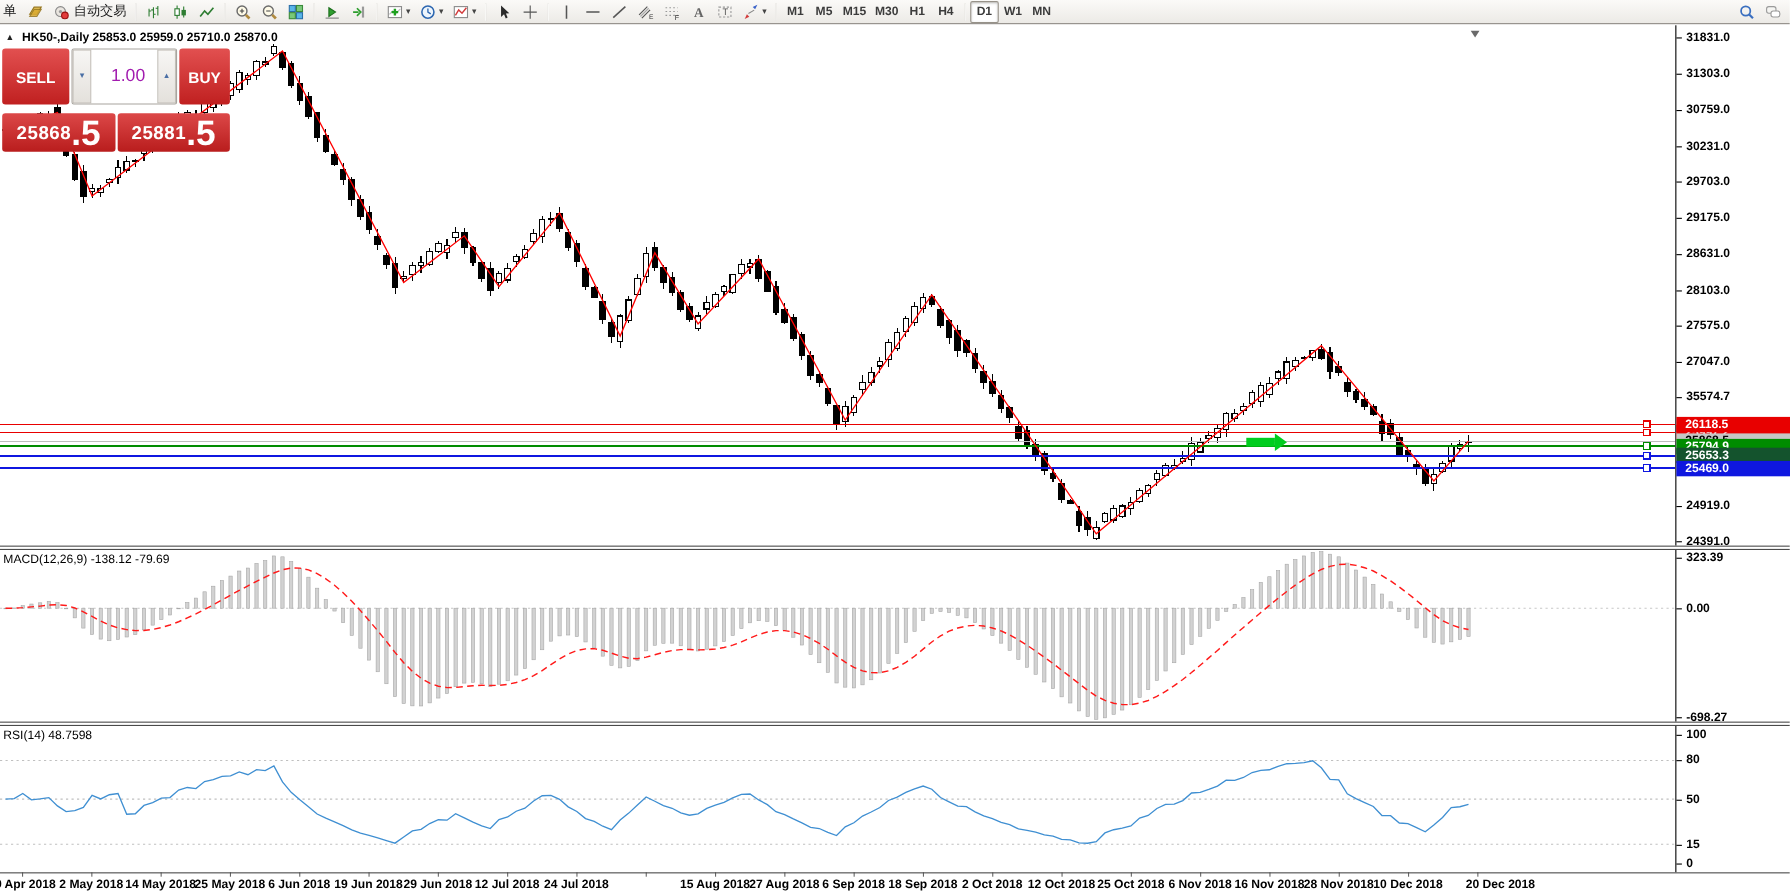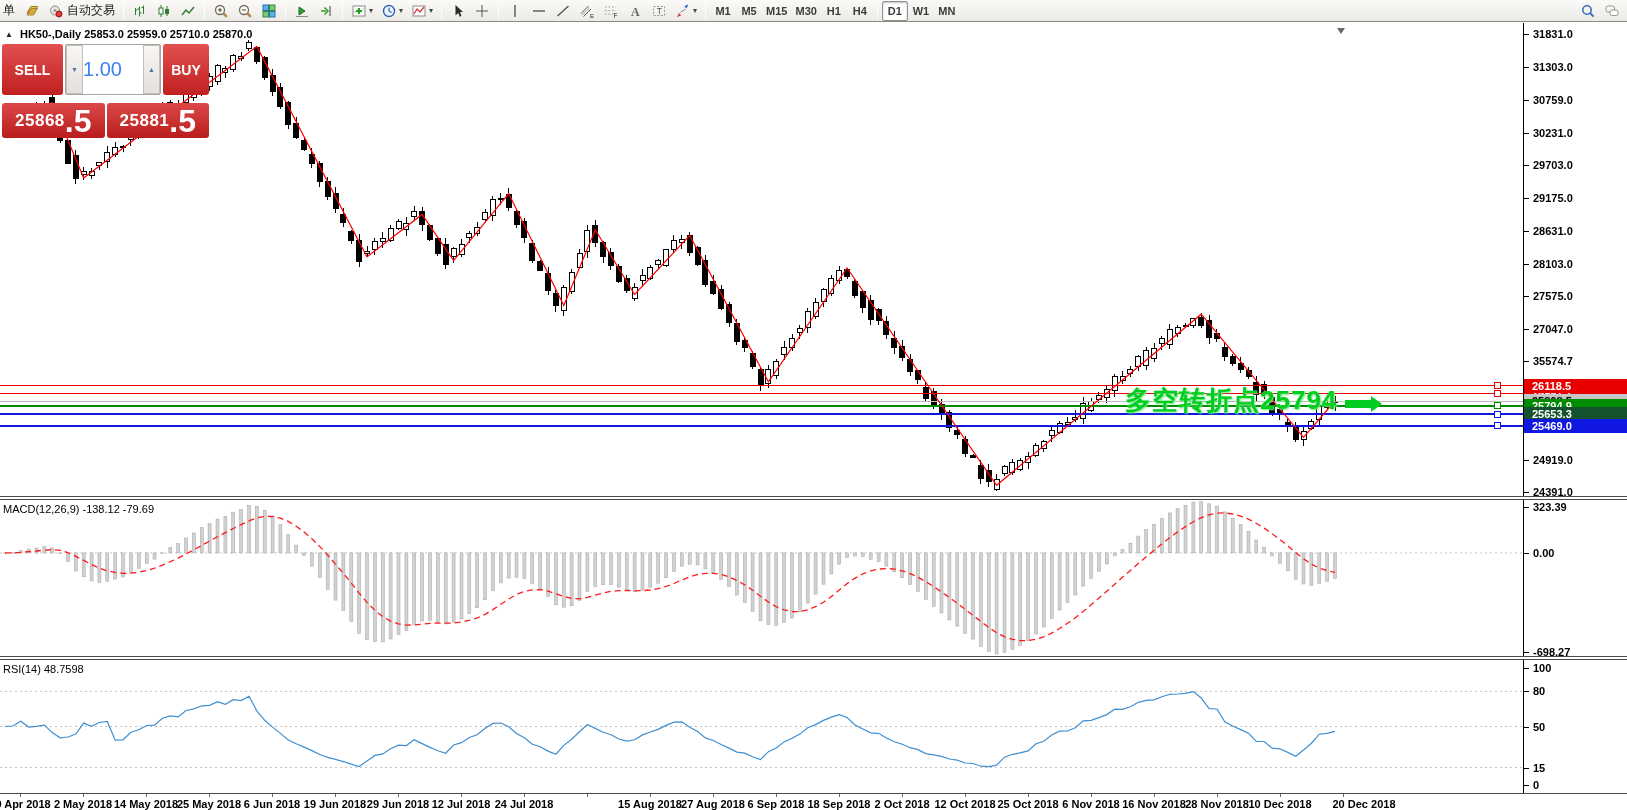--- a/index.html
+++ b/index.html
@@ -33,21 +33,21 @@
   .ohlc-title{position:absolute;left:5px;top:5px;font-size:11px;font-weight:bold;color:#000;z-index:6;white-space:nowrap}
   .ohlc-title .tri{font-size:8px;color:#222;margin-right:4px;vertical-align:1px}
   
   .trade-panel{position:absolute;left:2px;top:21px;width:207px;z-index:10}
   .tp-row1{display:flex;height:51px;align-items:stretch}
   .tp-btn{color:#fff;font-size:14px;font-weight:bold;display:flex;align-items:center;justify-content:center;border-radius:3px;background:linear-gradient(#e25050,#c02020);cursor:pointer}
   .tp-btn.sell{width:61px}
   .tp-btn.buy{width:46px}
   .vol-box{width:96px;margin:0 2px;background:#fff;border:1px solid #a8a49e;border-radius:2px;display:flex;align-items:stretch}
   .vol-btn{width:17px;background:linear-gradient(#f7f6f4,#e4e1dc);border:1px solid #c3bfb8;color:#4a6fa5;font-size:7px;display:flex;align-items:center;justify-content:center;cursor:pointer}
-  .vol-val{flex:1;display:flex;align-items:center;justify-content:flex-end;padding-right:21px;font-size:20px;color:#3b82f6}
+  .vol-val{flex:1;display:flex;align-items:center;justify-content:flex-end;padding-right:11px;font-size:16px;color:#a21caf}
   .tp-row2{display:flex;height:35px;margin-top:8px}
   .price-panel{flex:1;background:linear-gradient(#dc4848,#b91d1d);color:#fff;display:flex;align-items:center;justify-content:center;border-radius:3px;cursor:pointer}
   .price-panel.first{margin-right:2px}
   .p-main{font-size:17px;font-weight:bold;letter-spacing:.5px}
   .p-big{font-size:32px;font-weight:bold;line-height:30px}
   
   .annotation{position:absolute;left:1125px;top:360px;z-index:8;font-size:26px;font-weight:bold;color:#00cd1f;white-space:nowrap;letter-spacing:1px;text-shadow:0 0 1px #b4ffc0,1px 1px 2px #62e878}
   .g-arrow{display:inline-block;margin-left:8px;vertical-align:middle}
   .g-arrow .bar{display:inline-block;width:26px;height:8px;background:#00cd1f;vertical-align:middle}
   .g-arrow .head{display:inline-block;width:0;height:0;border-left:11px solid #00cd1f;border-top:8px solid transparent;border-bottom:8px solid transparent;vertical-align:middle}
@@ -613,21 +613,21 @@
         <span class="p-main">25868</span>
           <span class="p-big">.5</span>
       </div>
       <div class="price-panel">
         <span class="p-main">25881</span>
           <span class="p-big">.5</span>
       </div>
     </div>
   </div>
   <div class="annotation">
-    <span>多空转折点25794</span><span class="g-arrow"><span class="bar"></span><span class="head"></span></span>
+    <span class="g-arrow"><span class="bar"></span><span class="head"></span></span>
   </div>
   <div class="shift-marker"></div>
 </div>
 
 <div class="hdivider" style="top:496px"></div>
 
 <div class="pane" id="macdPane" style="top:500px;height:156px">
   <svg id="macdSvg" width="1523" height="156">
       <line x1="0" y1="52.9" x2="1523" y2="52.9" stroke="#c8c8c8" stroke-dasharray="2 3"></line>
       <rect x="3.5" y="52.9" width="3" height="0.6" fill="#d2d2d2" stroke="#a4a4a4" stroke-width="0.5"></rect>

